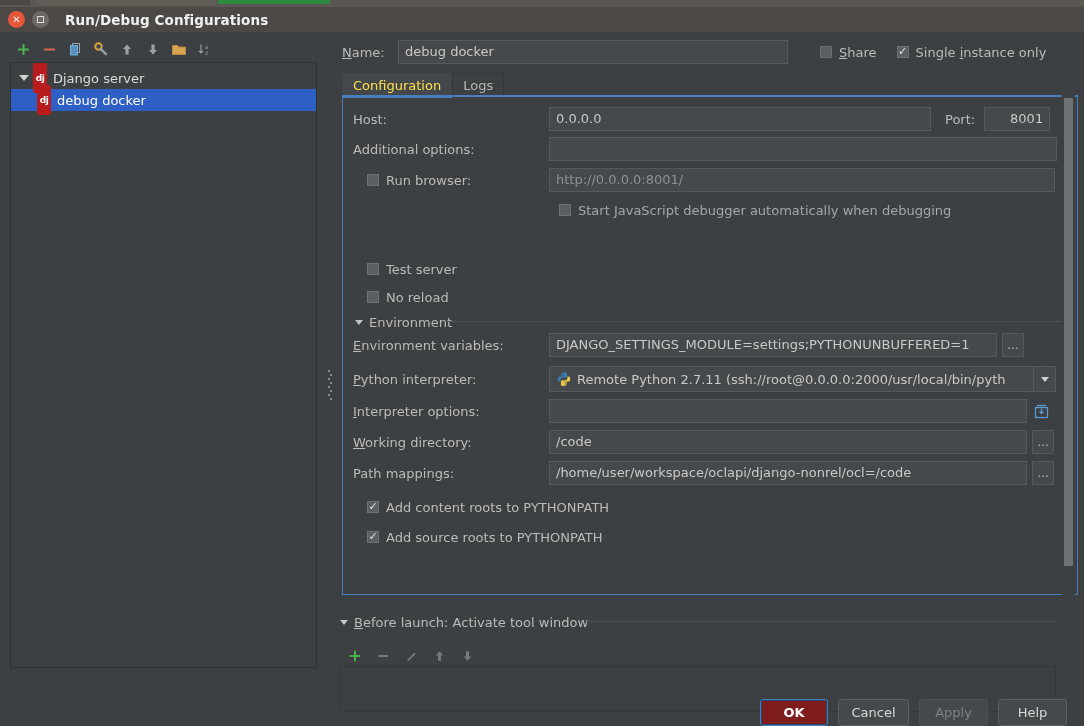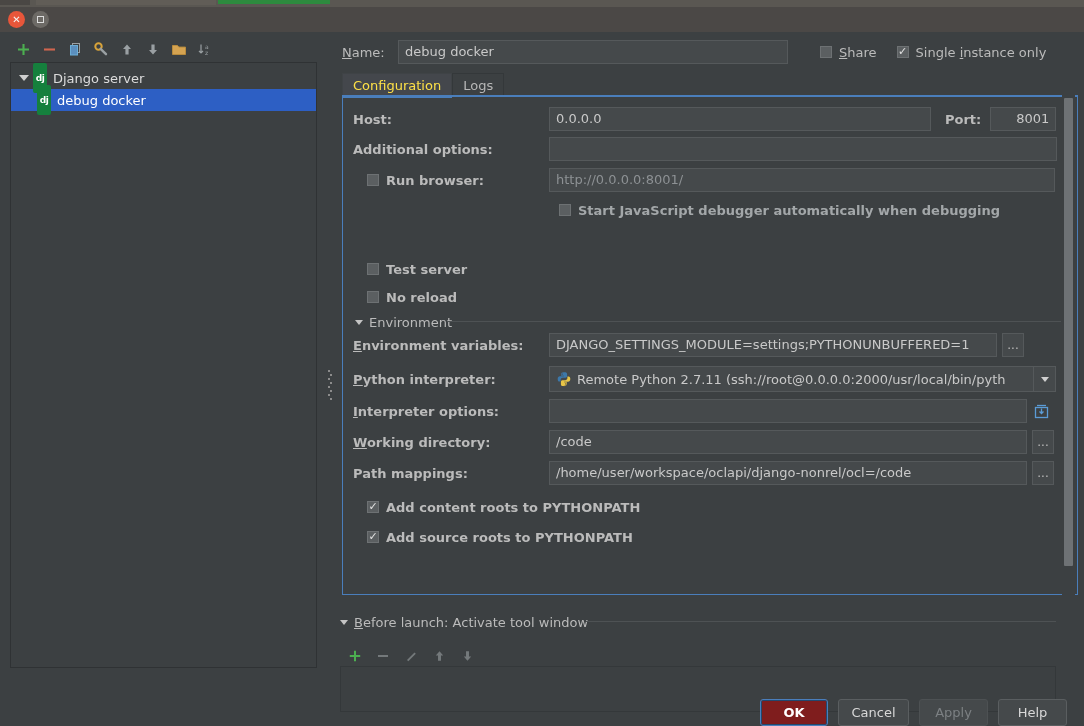--- a/index.html
+++ b/index.html
@@ -49,21 +49,21 @@
   .ticon { width:26px; height:24px; display:flex; align-items:center; justify-content:center; }
   .tree-box {
     position:absolute; top:30px; left:10px; width:307px; height:606px;
     border:1px solid #2f3234; background:#3c4042;
   }
   .trow { height:22px; display:flex; align-items:center; font-size:13px; }
   .trow.sel { background:#2d5fc4; }
   .tw { width:18px; display:flex; align-items:center; justify-content:center; }
   .tri-d { width:0;height:0;border-left:5px solid transparent;border-right:5px solid transparent;border-top:6px solid #cfcfcf; }
   .tri-r { width:0;height:0;border-top:5px solid transparent;border-bottom:5px solid transparent;border-left:6px solid #cfcfcf; }
-  .dj-badge { width:14px;height:30px;background:#15803d;border-radius:2px;color:#fff;
+  .dj-badge { width:14px;height:30px;background:#b91c1c;border-radius:2px;color:#fff;
               font-size:9px;font-weight:bold;display:flex;align-items:center;justify-content:center;
               font-family:"DejaVu Sans","Liberation Sans",sans-serif; letter-spacing:-0.5px; }
   .trow .lbl { margin-left:6px; }
   .trow.bold .lbl { font-weight:normal; color:#dcdcdc; }
   .trow.sel .lbl { color:#ffffff; font-weight:normal; }
 
   
   .splitter { position:absolute; top:0; left:326px; width:8px; height:640px; }
   .grip { position:absolute; top:336px; left:2px; width:4px; }
   .grip i { display:block; width:2px; height:2px; background:#8c8c8c; margin:2px 0; }
@@ -90,21 +90,21 @@
   
   .tabs { position:absolute; top:40px; left:8px; width:736px; height:24px; display:flex; align-items:flex-end; }
   .tab { height:23px; padding:0 10px; font-size:13px; display:flex; align-items:center;
          background:#3c4042; color:#b7b7b7; border:1px solid #34383a; border-bottom:none; }
   .tab.active { background:#44474c; color:#fde047; border-color:#3f4346; position:relative; }
   .tab.active::after { content:""; position:absolute; left:-1px; right:-1px; bottom:-2px; height:2px; background:#4a7ebb; }
   .tabpanel { position:absolute; top:63px; left:8px; width:736px; height:500px;
               border:1px solid #4a7ebb; border-top-width:2px; }
 
   .frow { position:absolute; display:flex; align-items:center; height:24px; }
-  .flabel { font-size:13px; color:#bbbbbb;font-weight:bold; }
+  .flabel { font-size:13px; color:#bbbbbb; }
 
   .sect-title { position:absolute; display:flex; align-items:center; gap:6px; font-size:13px; }
   .sect-tri { width:0;height:0;border-left:4px solid transparent;border-right:4px solid transparent;border-top:5px solid #c4c4c4; }
   .sect-line { position:absolute; height:1px; background:#4e5254; }
 
   .ellbtn { width:22px; height:24px; background:#45494b; border:1px solid #55595b;
             color:#bdbdbd; font-size:12px; display:flex; align-items:center; justify-content:center; }
   .dropbtn { width:22px; height:24px; background:#45494b; border-left:1px solid #55595b;
              display:flex; align-items:center; justify-content:center; }
   .caret { width:0;height:0;border-left:4px solid transparent;border-right:4px solid transparent;border-top:5px solid #d0d0d0; }
@@ -139,20 +139,21 @@
     <div class="art-b"></div>
     <div class="art-c"></div>
     <div class="art-d"></div>
   </div>
 
   <div class="titlebar">
     <div class="winbtn close">✕</div>
     <div class="winbtn max">
         <i></i>
       </div>
+    <div class="title-text">Run/Debug Configurations</div>
   </div>
 
   <div class="body">
 
     <div class="leftpane">
       <div class="tree-toolbar">
         <div class="ticon">
           <svg width="15" height="15" viewBox="0 0 15 15">
               <path d="M7.5 2v11M2 7.5h11" stroke="#4caf50" stroke-width="2.1" stroke-linecap="butt"></path>
             </svg>

